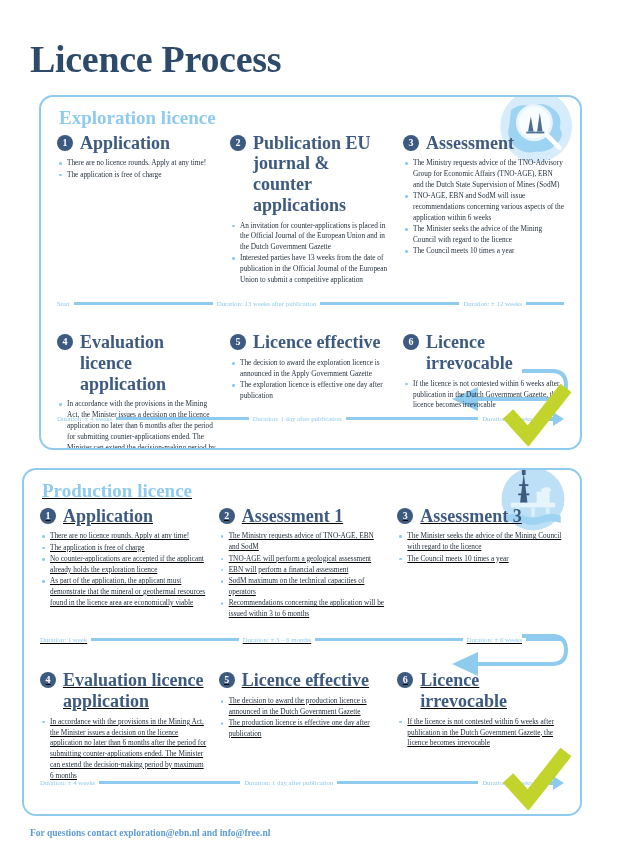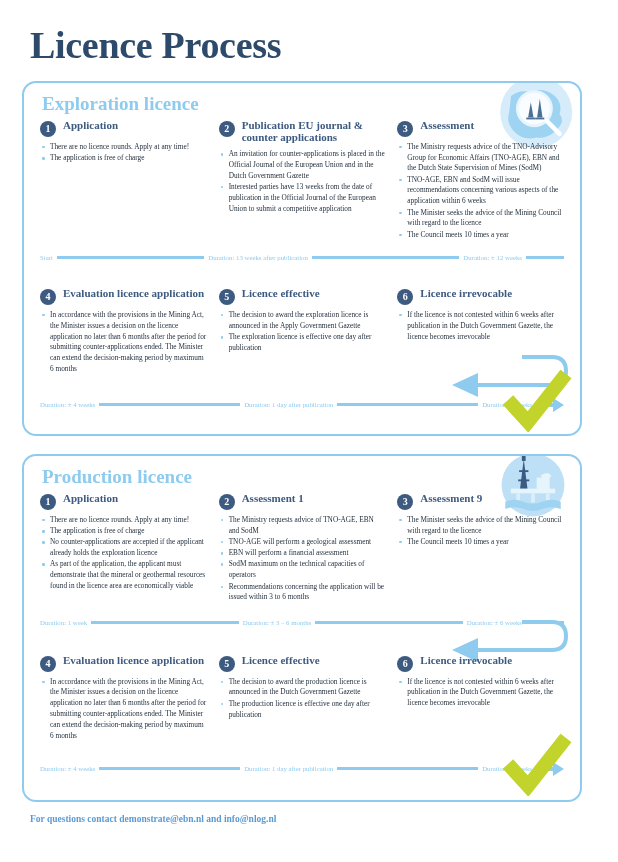--- a/index.html
+++ b/index.html
@@ -3,21 +3,21 @@
 <meta charset="utf-8">
 <style>
   * { box-sizing: border-box; margin: 0; padding: 0; }
   body {
     width: 618px; height: 862px;
     background: #ffffff;
     font-family: "Liberation Serif", serif;
     overflow: hidden;
     position: relative;
   }
-  .page { width: 604px; height: 862px; padding: 1px 22px; position: relative; }
+  .page { width: 604px; height: 862px; padding: 15px 22px; position: relative; }
 
   
   .page-title {
     font-family: "Liberation Serif", serif;
     font-size: 38px;
     font-weight: bold;
     color: #2e4a6b;
     letter-spacing: -0.3px;
     padding-top: 24px;
     padding-left: 8px;
@@ -26,22 +26,22 @@
 
   
   .panel {
     position: relative;
     border: 2px solid #8ecbef;
     border-radius: 14px;
     margin-top: 14px;
     padding: 10px 12px 6px 12px;
     overflow: hidden;
   }
-  #panel-exploration { height: 355px; }
-  #panel-production  { height: 348px; margin-top: 18px; }
+  #panel-exploration { height: 355px; margin-left: 17px; }
+  #panel-production  { height: 348px; margin-top: 18px; text-decoration: underline; }
 
   .panel-title {
     font-family: "Liberation Serif", serif;
     font-size: 19px;
     font-weight: bold;
     color: #8ecbef;
     padding-left: 6px;
     margin-bottom: 4px;
   }
 
@@ -76,21 +76,21 @@
     color: #ffffff;
     font-family: "Liberation Serif", serif;
     font-size: 10px;
     font-weight: bold;
     line-height: 16px;
     text-align: center;
     margin-top: 2px;
   }
   .step-title {
     font-family: "Liberation Serif", serif;
-    font-size: 11px;
+    font-size: 18px;
     font-weight: bold;
     color: #3d5a80;
     line-height: 1.15;
   }
   .bullets { list-style: none; padding-left: 2px; }
   .bullets li {
     position: relative;
     padding-left: 8px;
     font-family: "Liberation Serif", serif;
     font-size: 7.3px;
@@ -335,21 +335,21 @@
           <li>TNO-AGE will perform a geological assessment</li>
           <li>EBN will perform a financial assessment</li>
           <li>SodM maximum on the technical capacities of operators</li>
           <li>Recommendations concerning the application will be issued within 3 to 6 months</li>
         </ul>
       </div>
 
       <div class="step">
         <div class="step-head">
           <span class="step-num">3</span>
-          <span class="step-title">Assessment 9</span>
+          <span class="step-title">Assessment 3</span>
         </div>
         <ul class="bullets">
           <li>The Minister seeks the advice of the Mining Council with regard to the licence</li>
           <li>The Council meets 10 times a year</li>
         </ul>
       </div>
     </div>
 
     <div class="duration-row" style="margin-top:12px;">
       <span class="dur-label" style="padding-left:0;">Duration: 1 week</span>
@@ -407,15 +407,15 @@
       <svg class="dur-arrow" viewBox="0 0 26 14">
         <path d="M0 5 H15 V0 L26 7 L15 14 V9 H0 Z" fill="#8ecbef"></path>
       </svg>
     </div>
 
     <svg class="check-mark" style="right:8px; bottom:4px;" viewBox="0 0 70 62">
       <path d="M6 30 L26 52 L64 4" fill="none" stroke="#c2d42b" stroke-width="14" stroke-linecap="butt" stroke-linejoin="miter"></path>
     </svg>
   </section>
 
-  <div class="footer">For questions contact demonstrate@ebn.nl and info@nlog.nl</div>
+  <div class="footer">For questions contact exploration@ebn.nl and info@free.nl</div>
 
 </div>
 
 </body></html>

